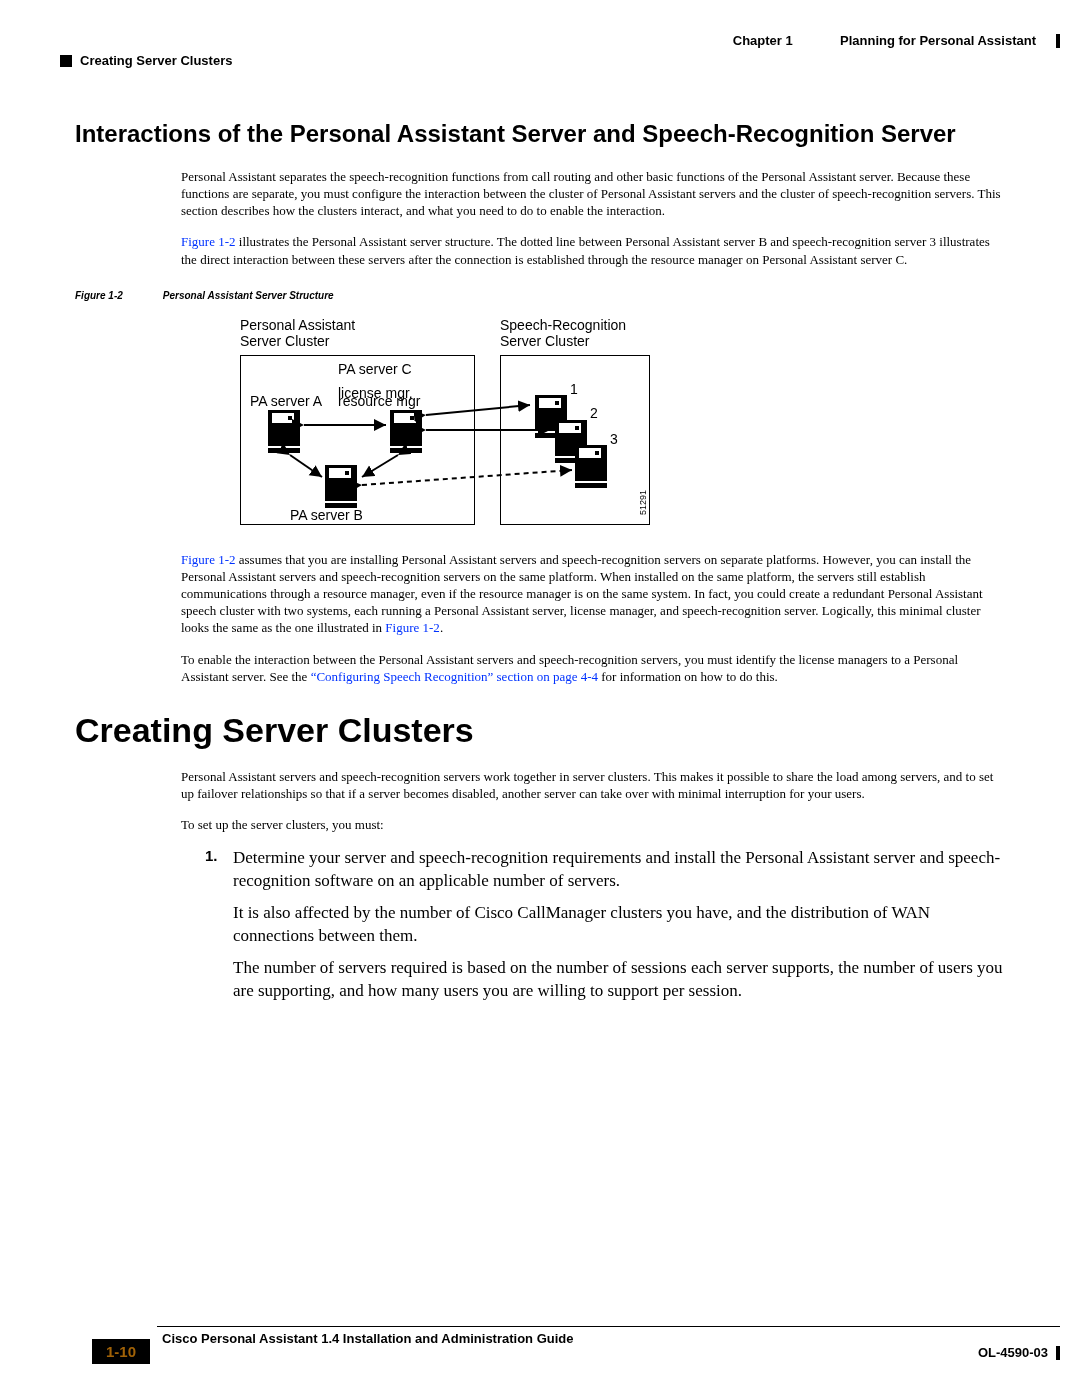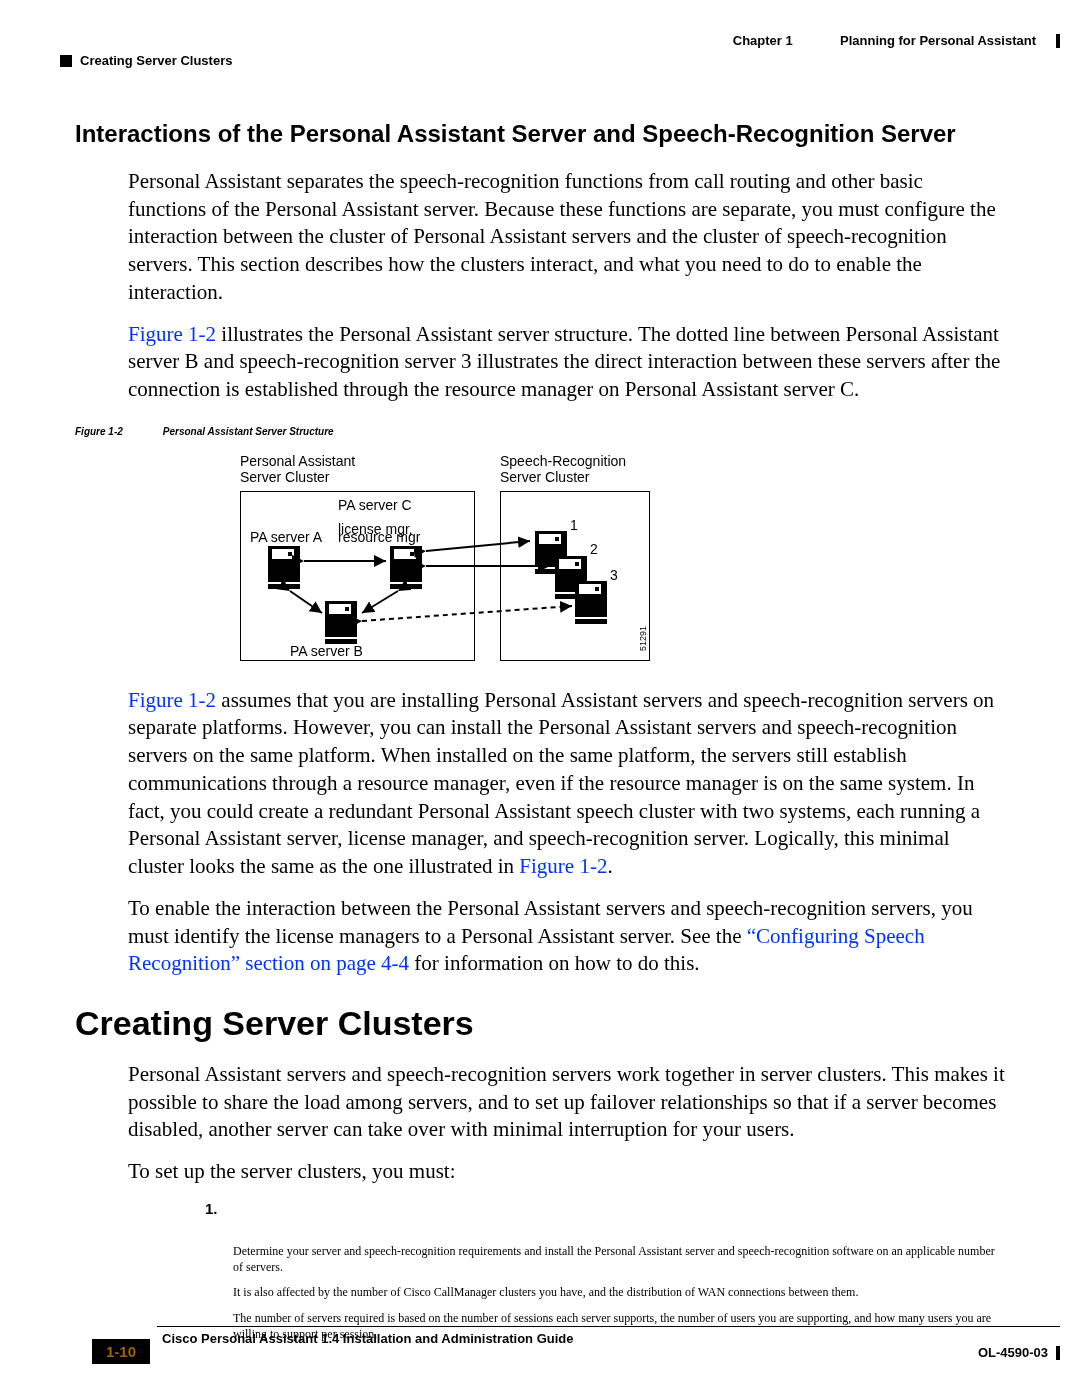--- a/index.html
+++ b/index.html
@@ -25,21 +25,21 @@
   .hdr-left .sq { width: 12px; height: 12px; background: #000; }
   .hdr-right { position: absolute; right: 0; top: 0; display: flex; align-items: center; gap: 20px; }
   .hdr-right .bar { width: 4px; height: 14px; background: #000; }
 
   
   .content { position: absolute; top: 120px; left: 75px; right: 75px; }
 
   h2.sec-title   { font-family: Arial; font-weight: bold; font-size: 24px; margin-bottom: 20px; }
   h1.maj-title   { font-family: Arial; font-weight: bold; font-size: 34px; margin: 26px 0 18px 0; }
 
-  .para { font-size: 21px; line-height: 1.32; margin-bottom: 14px; margin-left: 53px; }
+  .para { font-size: 13px; line-height: 1.32; margin-bottom: 14px; margin-left: 106px; }
   .link { color: #0032ff; }
 
   .fig-cap { font-family: Arial; font-style: italic; font-weight: bold; font-size: 10px; margin: 22px 0 14px 0; }
   .fig-cap .gap { display: inline-block; width: 40px; }
 
   
   .diagram { position: relative; width: 420px; height: 220px; margin-left: 165px; margin-bottom: 16px; font-family: Arial; font-size: 14px; }
   .box { position: absolute; border: 1px solid #000; }
   .lbl { position: absolute; font-size: 14px; line-height: 1.15; }
   .srv { position: absolute; width: 32px; }
@@ -47,21 +47,21 @@
   .srv .face { position:absolute; top:3px; left:4px; width:22px; height:10px; background:#fff; }
   .srv .face::after{ content:""; position:absolute; right:2px; top:3px; width:4px; height:4px; background:#000; }
   .srv .foot { width:32px; height:5px; background:#000; margin-top:2px; }
 
   svg.arrows { position:absolute; left:0; top:0; overflow:visible; }
 
   
   .ol { margin-left: 130px; }
   .ol-item { display: flex; margin-bottom: 10px; }
   .ol-num { font-family: Arial; font-weight: bold; font-size: 15px; width: 28px; flex-shrink:0; }
-  .ol-body { font-size: 12px; line-height: 1.32; margin-top: 44px; }
+  .ol-body { font-size: 17px; line-height: 1.32; }
   .ol-sub { margin-top: 10px; }
 
   
   .ftr { position: absolute; left: 64px; right: 20px; bottom: 30px; padding-left: 28px; }
   .ftr-rule { height: 1px; background: #000; margin-left: 65px; }
   .ftr-row { position: relative; height: 36px; margin-top: 4px; }
   .ftr-title { position:absolute; left:70px; top:0; font-family: Arial; font-weight:bold; font-size:13px; }
   .ftr-page { position:absolute; left:0; top:8px; background:#000; color:#a16207; font-family: Arial; font-weight:bold; font-size:15px; padding:4px 14px; }
   .ftr-right { position:absolute; right:0; top:14px; display:flex; align-items:center; gap:8px; font-family:Arial; font-weight:bold; font-size:13px; }
   .ftr-right .bar { width:4px; height:14px; background:#000; }

